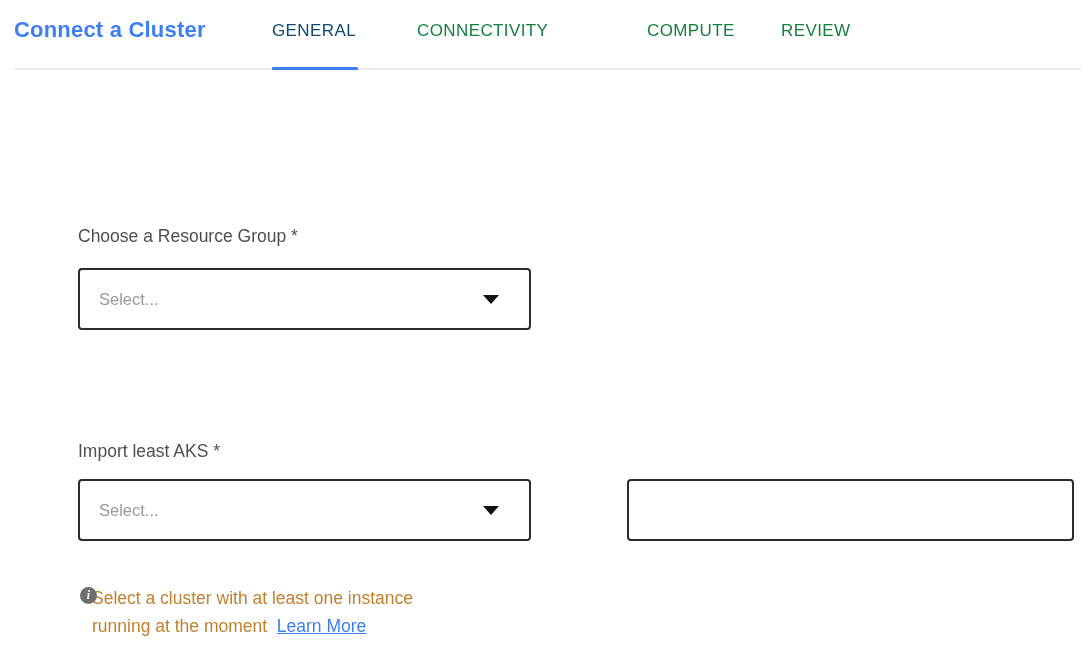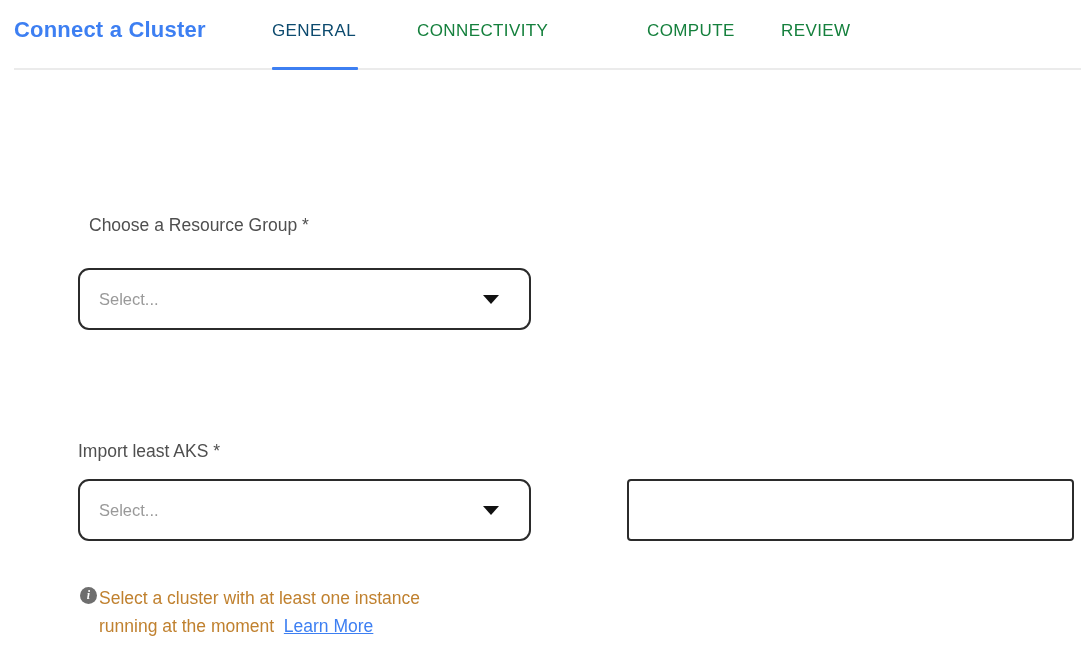--- a/index.html
+++ b/index.html
@@ -36,27 +36,27 @@
   .active-tab-underline {
     position: absolute; left: 272px; top: 67px; width: 86px; height: 3px;
     background: #3d7ff2; border-radius: 1px;
   }
 
   
   .field-label {
     position: absolute;
     font-size: 17.5px; color: #4f4f4f;
   }
-  .label-resource-group { left: 78px; top: 215px; margin-left: 11px; }
+  .label-resource-group { left: 78px; top: 226px; }
   .label-import-aks     { left: 78px; top: 441px; }
   .label-cluster-name   { left: 628px; top: 441px; }
 
   .select-box {
     position: absolute; width: 453px; height: 62px;
-    border: 2px solid #2b2b2b; border-radius: 11px; background: #fff;
+    border: 2px solid #2b2b2b; border-radius: 4px; background: #fff;
     cursor: pointer; display: flex; align-items: center;
   }
   .select-resource-group { left: 78px; top: 268px; }
   .select-import-aks     { left: 78px; top: 479px; }
   .select-placeholder {
     margin-left: 19px; font-size: 16.5px; color: #999999;
     flex: 1; text-align: left;
   }
   .caret {
     position: absolute; right: 30px; top: 50%; margin-top: -4px;
@@ -77,21 +77,21 @@
   .info-note { position: absolute; left: 80px; top: 584px; width: 400px; }
   .info-icon {
     position: absolute; left: 0; top: 3px;
     width: 17px; height: 17px; border-radius: 50%;
     background: #6e6e6e; color: #ffffff;
     font-size: 12px; font-weight: 700; font-style: italic;
     display: flex; align-items: center; justify-content: center;
     font-family: "Liberation Serif", serif;
   }
   .info-text {
-    display: block; margin-left: 19px; width: 358px;
+    display: block; margin-left: 12px; width: 358px;
     font-size: 17.5px; line-height: 28px; color: #c0812f;
   }
   .learn-more-link {
     color: #3d7ff2; text-decoration: underline; cursor: pointer;
     white-space: nowrap;
   }
 </style>
 </head>
 <body>
 

